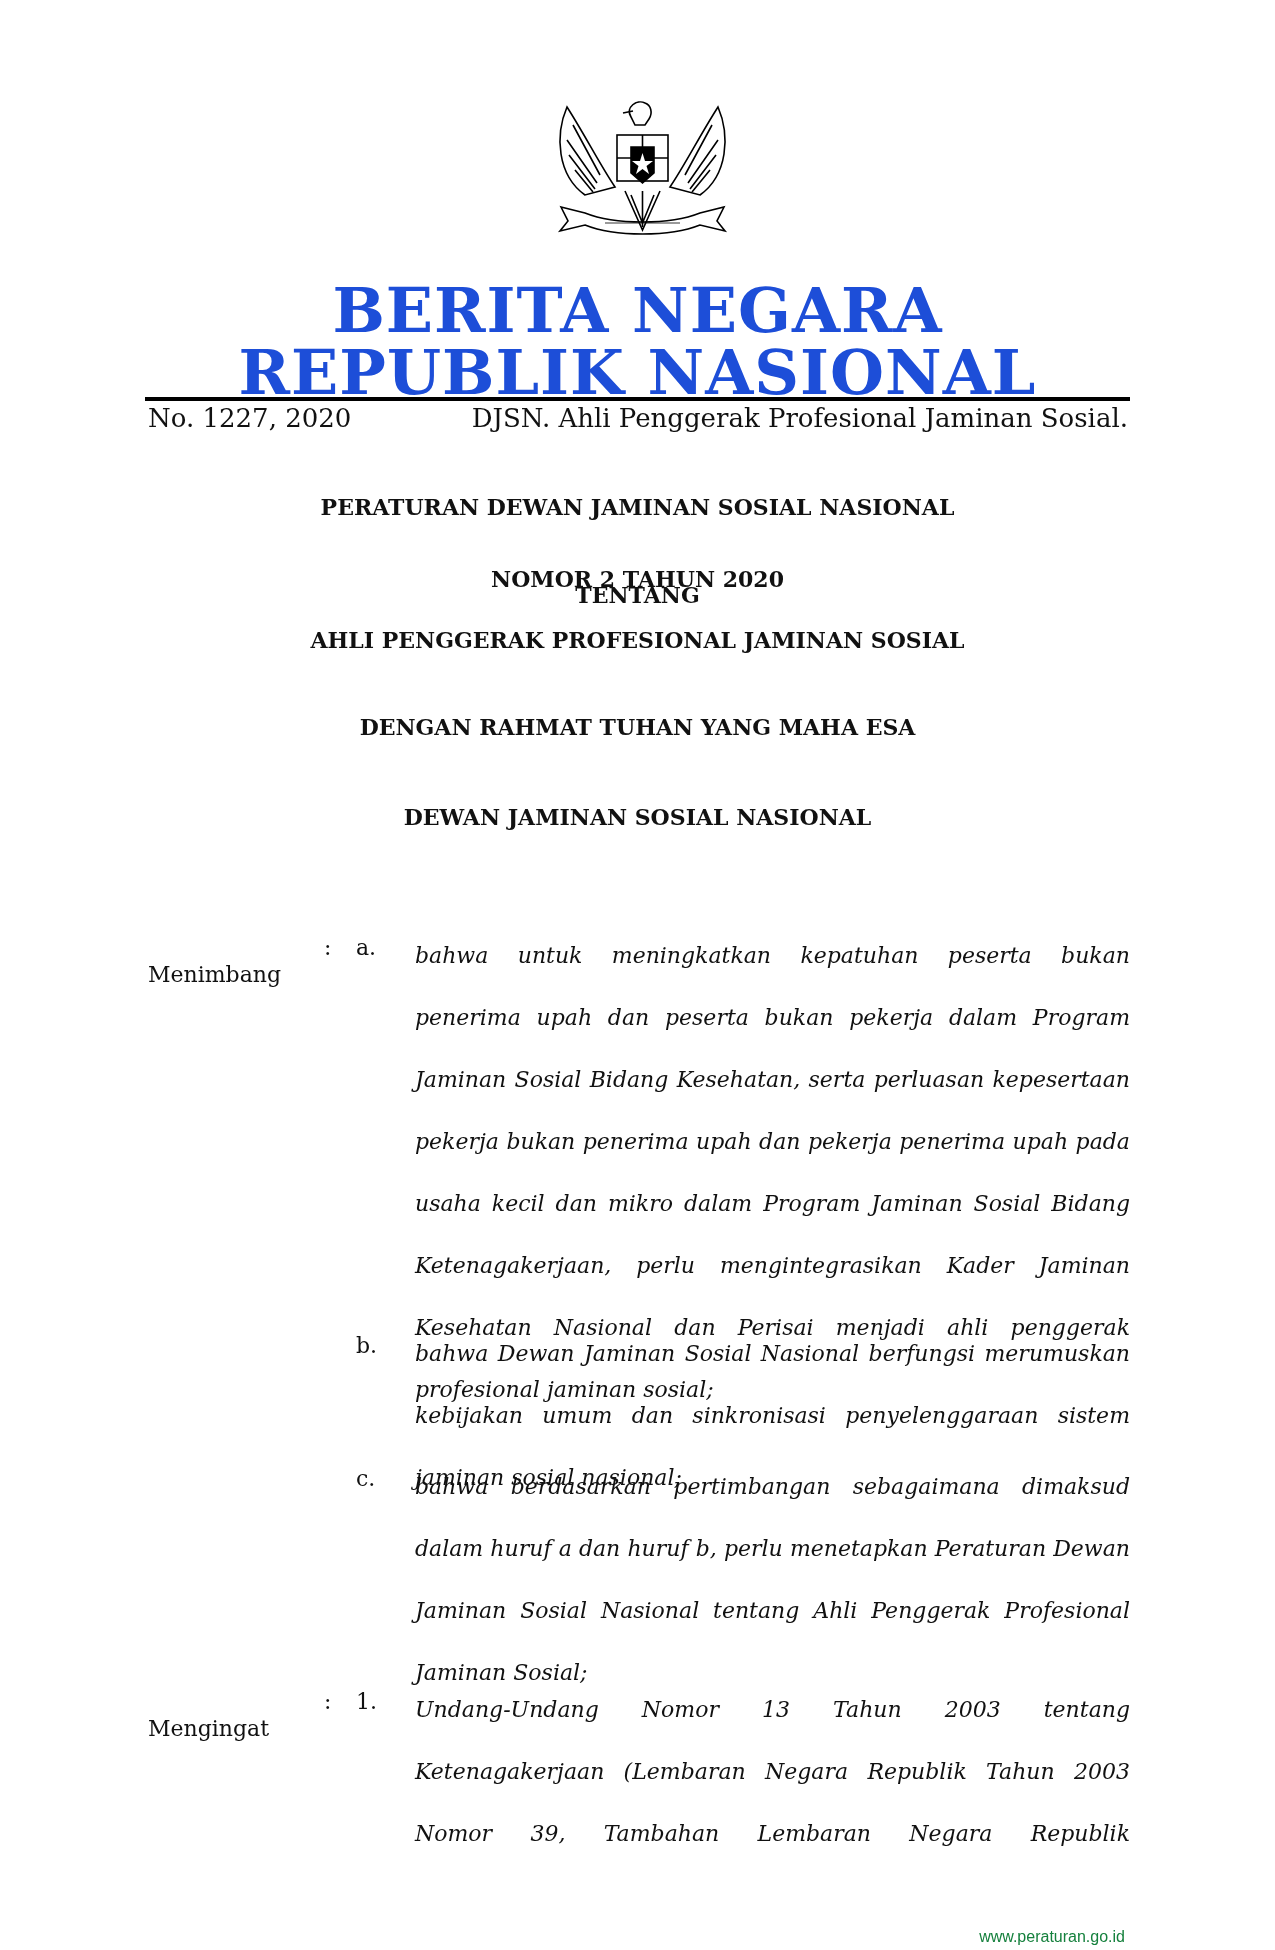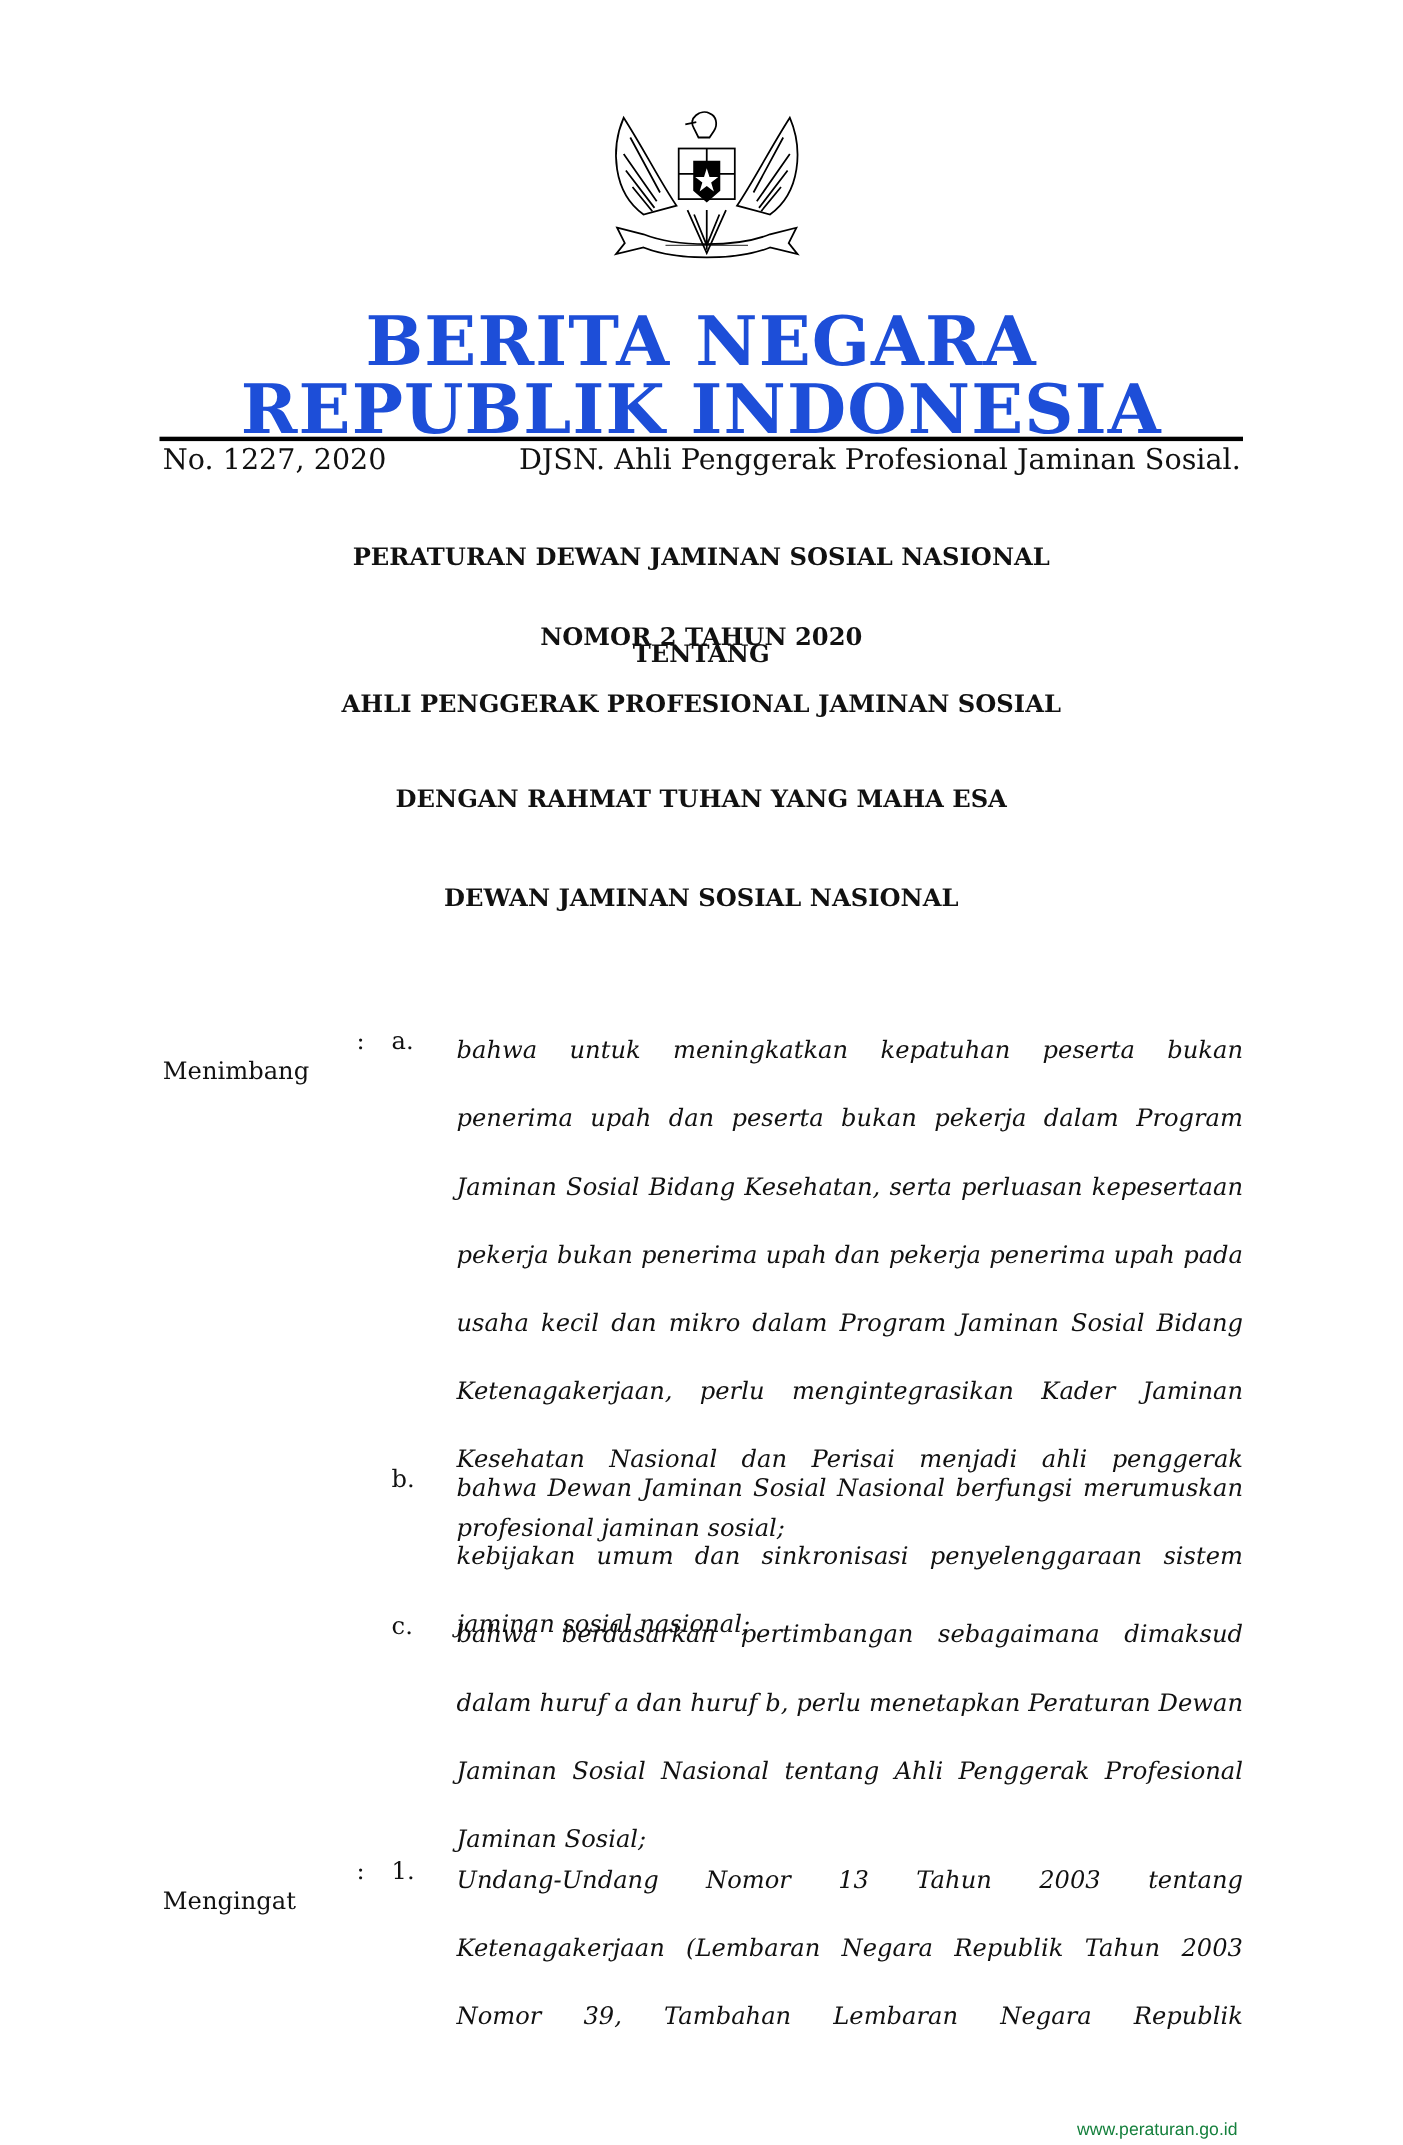--- a/index.html
+++ b/index.html
@@ -51,21 +51,21 @@
 
     <path d="M80 96 L97.5 135 L115 96"></path>
     <path d="M86 100 L97.5 128 M109 100 L97.5 128 M97.5 96 L97.5 132"></path>
 
     <path d="M16 112 L40 118 C70 130 125 130 155 118 L179 112 L172 126 L180 136 L155 130 C125 142 70 142 40 130 L15 136 L23 126 Z"></path>
     <path d="M60 128 L135 128" stroke-width="0.8"></path>
   </svg>
 </div>
 
 <div class="masthead mh1">BERITA NEGARA</div>
-<div class="masthead mh2">REPUBLIK INDONESIA</div>
+<div class="masthead mh2">REPUBLIK NASIONAL</div>
 <div class="rule"></div>
 <div class="meta meta-left">No. 1227, 2020</div>
 <div class="meta meta-right">DJSN. Ahli Penggerak Profesional Jaminan Sosial.</div>
 
 <div class="title-block t1">PERATURAN DEWAN JAMINAN SOSIAL NASIONAL</div>
 <div class="title-block t2">NOMOR 2 TAHUN 2020</div>
 <div class="title-block t3">TENTANG</div>
 <div class="title-block t4">AHLI PENGGERAK PROFESIONAL JAMINAN SOSIAL</div>
 <div class="title-block t5">DENGAN RAHMAT TUHAN YANG MAHA ESA</div>
 <div class="title-block t6">DEWAN JAMINAN SOSIAL NASIONAL</div>

